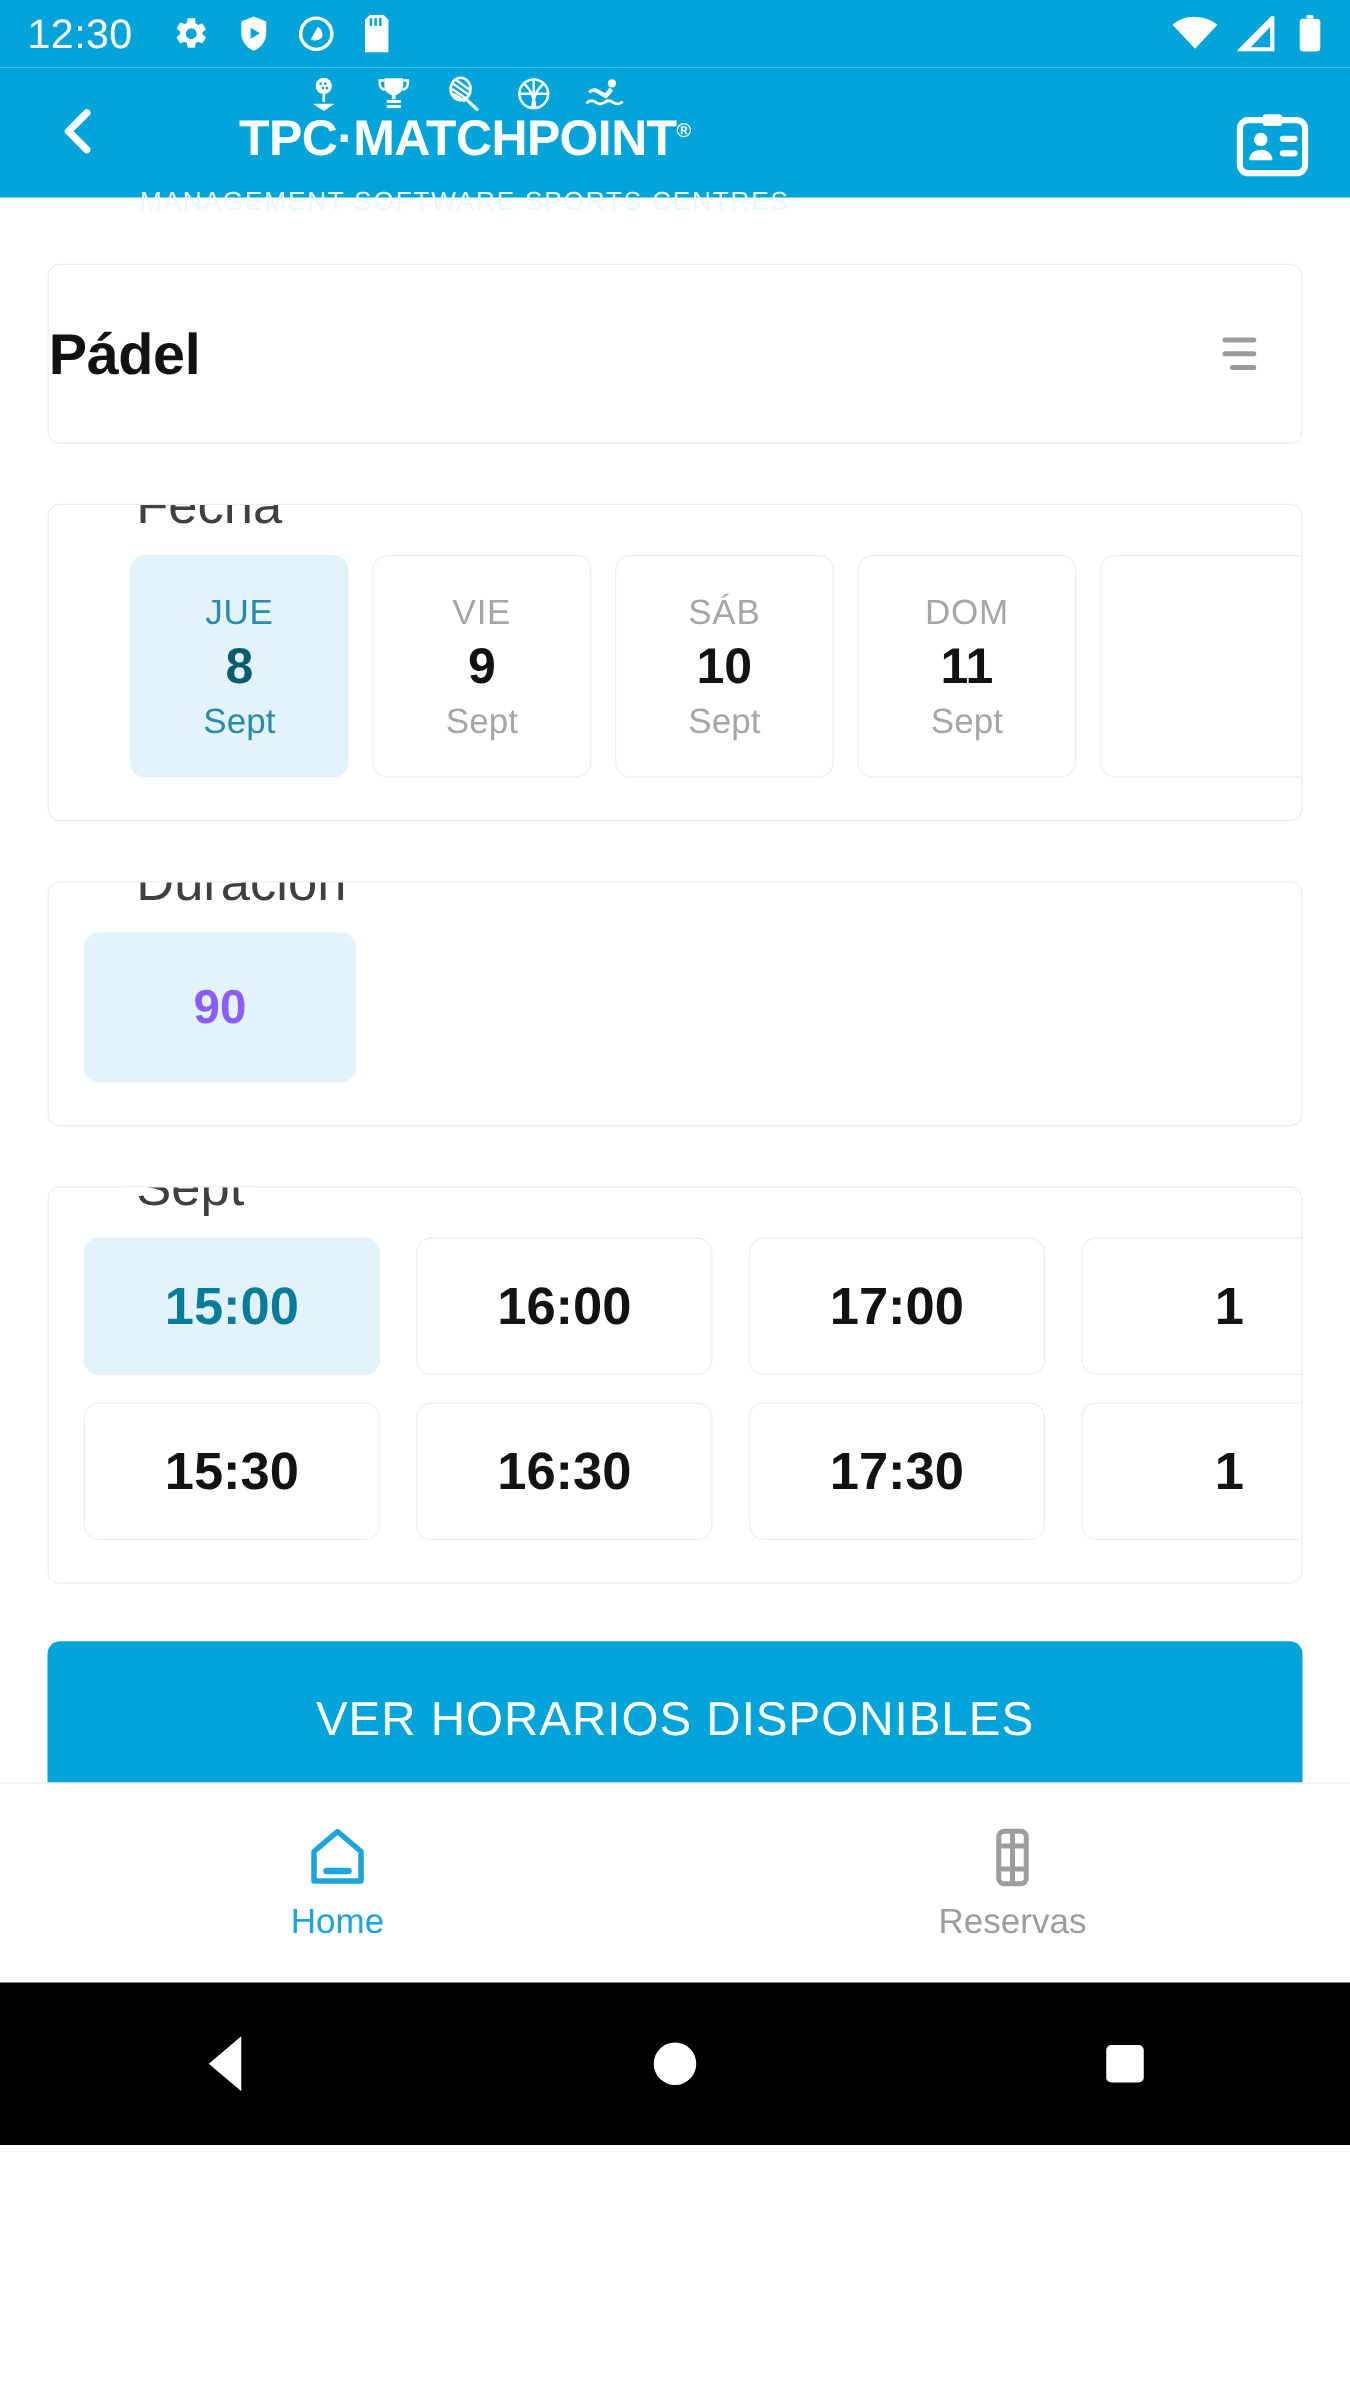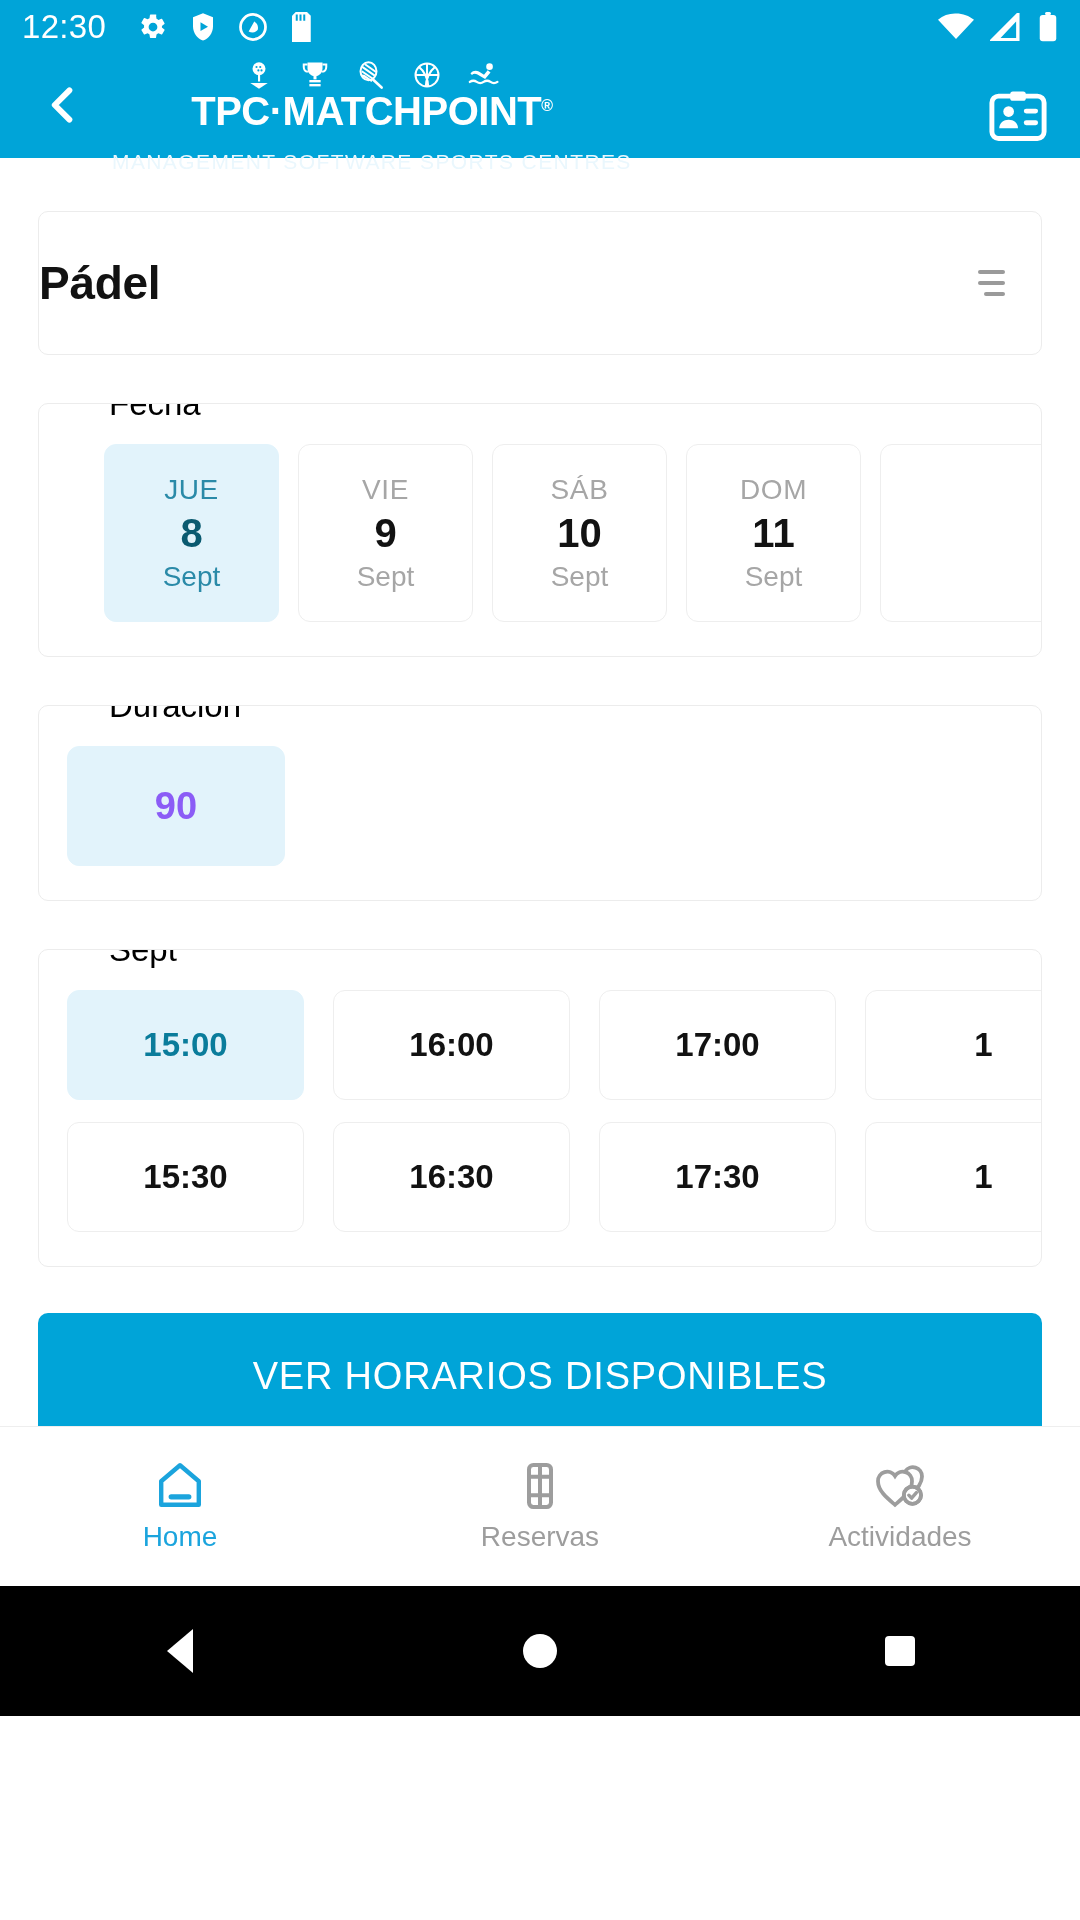--- a/index.html
+++ b/index.html
@@ -82,21 +82,21 @@
     position:relative;
     border:1px solid #ececec; border-radius:10px;
     background:#fff;
     margin-top:48px;
     padding:40px 0 34px 0;
     overflow:hidden;
   }
   .group-label {
     position:absolute; top:-21px; left:58px;
     background:#fff; padding:0 12px;
-    font-size:33px; color:#000000; line-height:42px;
+    font-size:42px; color:#404040; line-height:42px;
   }
 
   .chip-row { display:flex; gap:19px; padding-left:28px; }
 
   .date-chip {
     flex:0 0 auto;
     width:175px; height:178px;
     border:1px solid #eeeeee; border-radius:12px;
     background:#fff;
     display:flex; flex-direction:column; align-items:center; justify-content:center;
@@ -122,21 +122,21 @@
   .time-grid {
     display:grid;
     grid-template-columns:repeat(4, 237px);
     gap:22px 29px;
     padding-left:28px;
   }
   .time-chip {
     height:110px;
     border:1px solid #eeeeee; border-radius:12px; background:#fff;
     display:flex; align-items:center; justify-content:center;
-    font-size:33px; font-weight:bold; color:#121212;
+    font-size:42px; font-weight:bold; color:#121212;
   }
   .time-chip.selected { background:#e2f3fb; border-color:#e2f3fb; color:#0a7c9b; }
 
   .cta {
     margin-top:46px;
     height:126px; background:#00a4d8; border-radius:10px;
     display:flex; align-items:center; justify-content:center;
     color:#fff; font-size:38px; letter-spacing:.8px;
   }
 
@@ -365,30 +365,20 @@
       </svg>
       <span class="navlabel">Home</span>
     </div>
     <div class="navitem">
       <svg width="52" height="52" viewBox="0 0 26 26" fill="none" stroke="#9d9d9d" stroke-width="2">
         <rect x="7.5" y="2.5" width="11" height="21" rx="2.2"></rect>
         <path d="M7.5 8.4h11M7.5 17.6h11M13 2.5v21"></path>
       </svg>
       <span class="navlabel">Reservas</span>
     </div>
-    <div class="navitem">
-      <svg width="56" height="52" viewBox="0 0 28 26" fill="none" stroke="#9d9d9d" stroke-width="1.9">
-        <path d="M11.5 22.4C8 19.4 3 15.6 3 10.6A4.6 4.6 0 0 1 11.5 8a4.6 4.6 0 0 1 8.5 2.6c0 5-5 8.8-8.5 11.8z"></path>
-        <path d="M16.6 5.6A4.6 4.6 0 0 1 25 8.2c0 4-3.2 7.2-6.2 9.8"></path>
-        <circle cx="20.2" cy="17.6" r="4.3" fill="#fff"></circle>
-        <circle cx="20.2" cy="17.6" r="4.3"></circle>
-        <path d="M18.4 17.6l1.4 1.5 2.4-2.8" stroke-linecap="round" stroke-linejoin="round" stroke-width="1.7"></path>
-      </svg>
-      <span class="navlabel">Actividades</span>
-    </div>
   </div>
 
   <div class="androidnav">
     <div class="hit">
         <div class="nav-back"></div>
       </div>
     <div class="hit">
         <div class="nav-home"></div>
       </div>
     <div class="hit">

